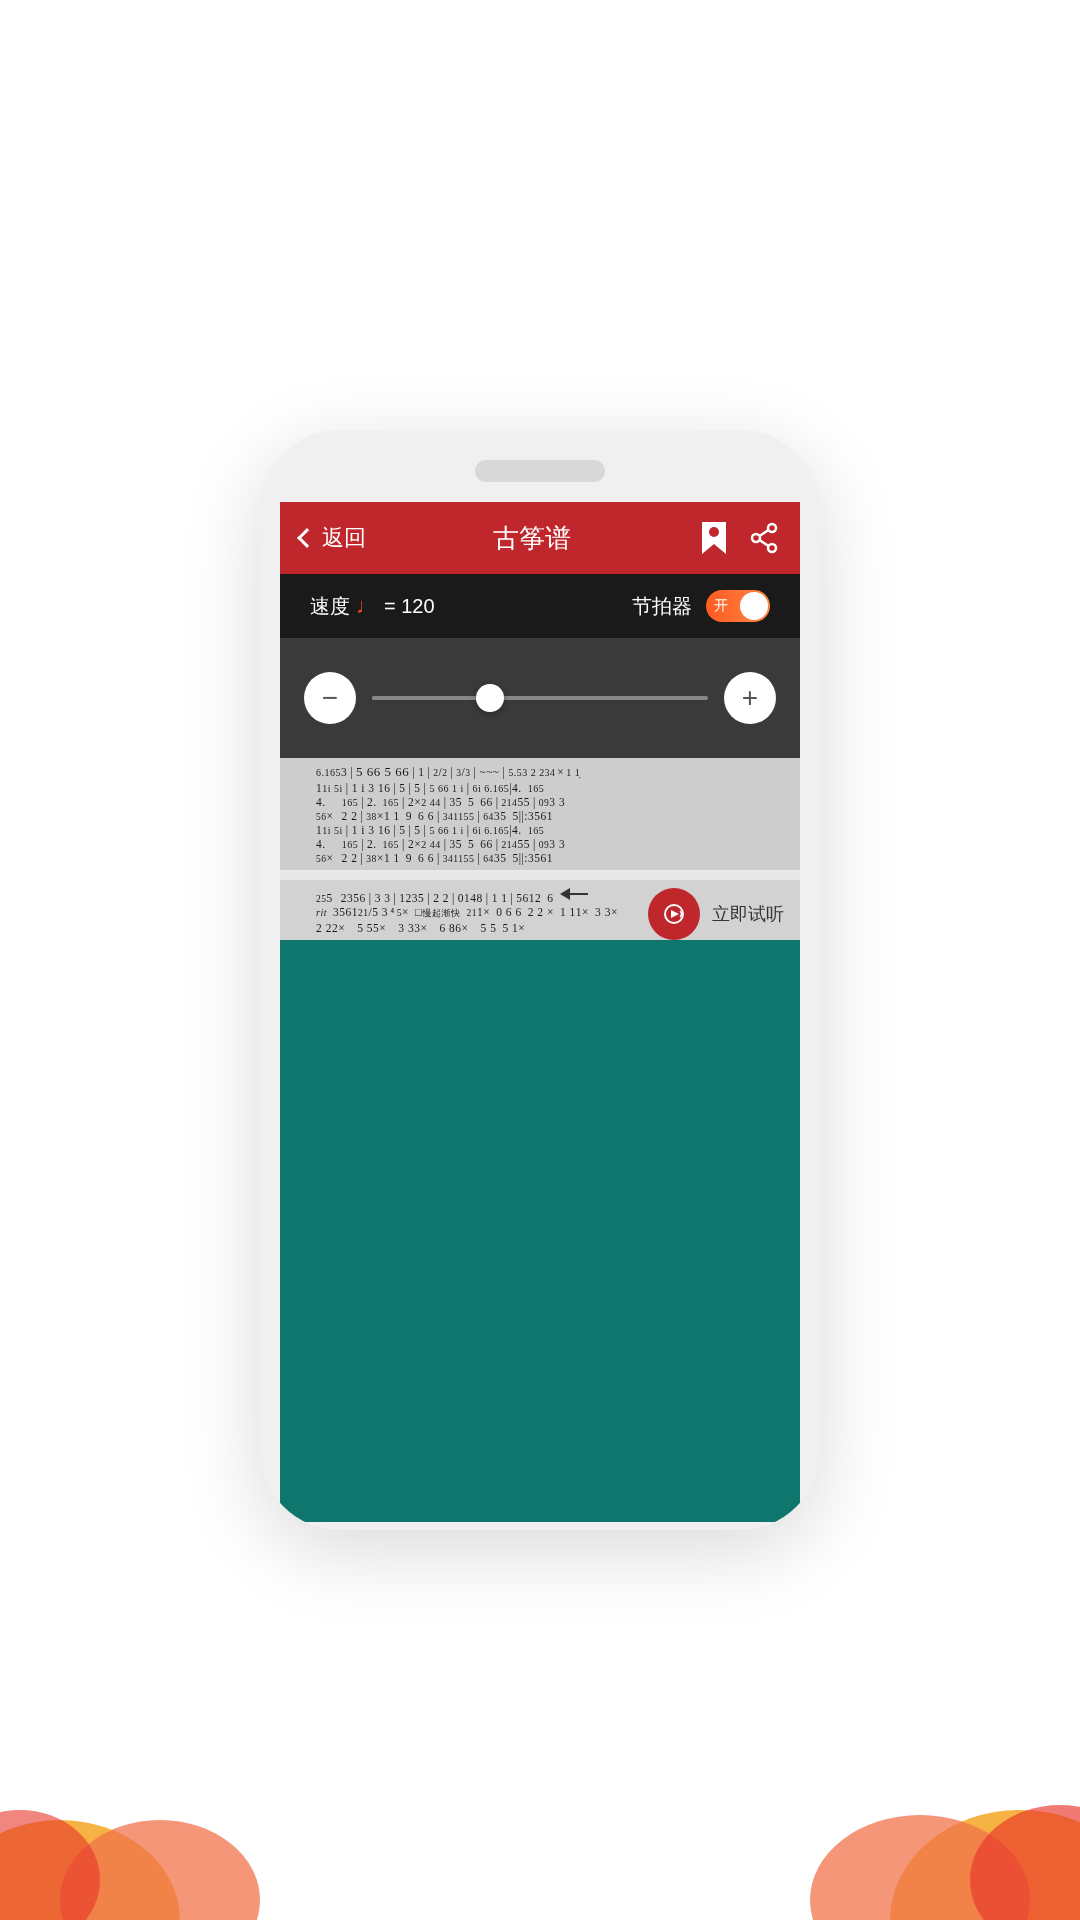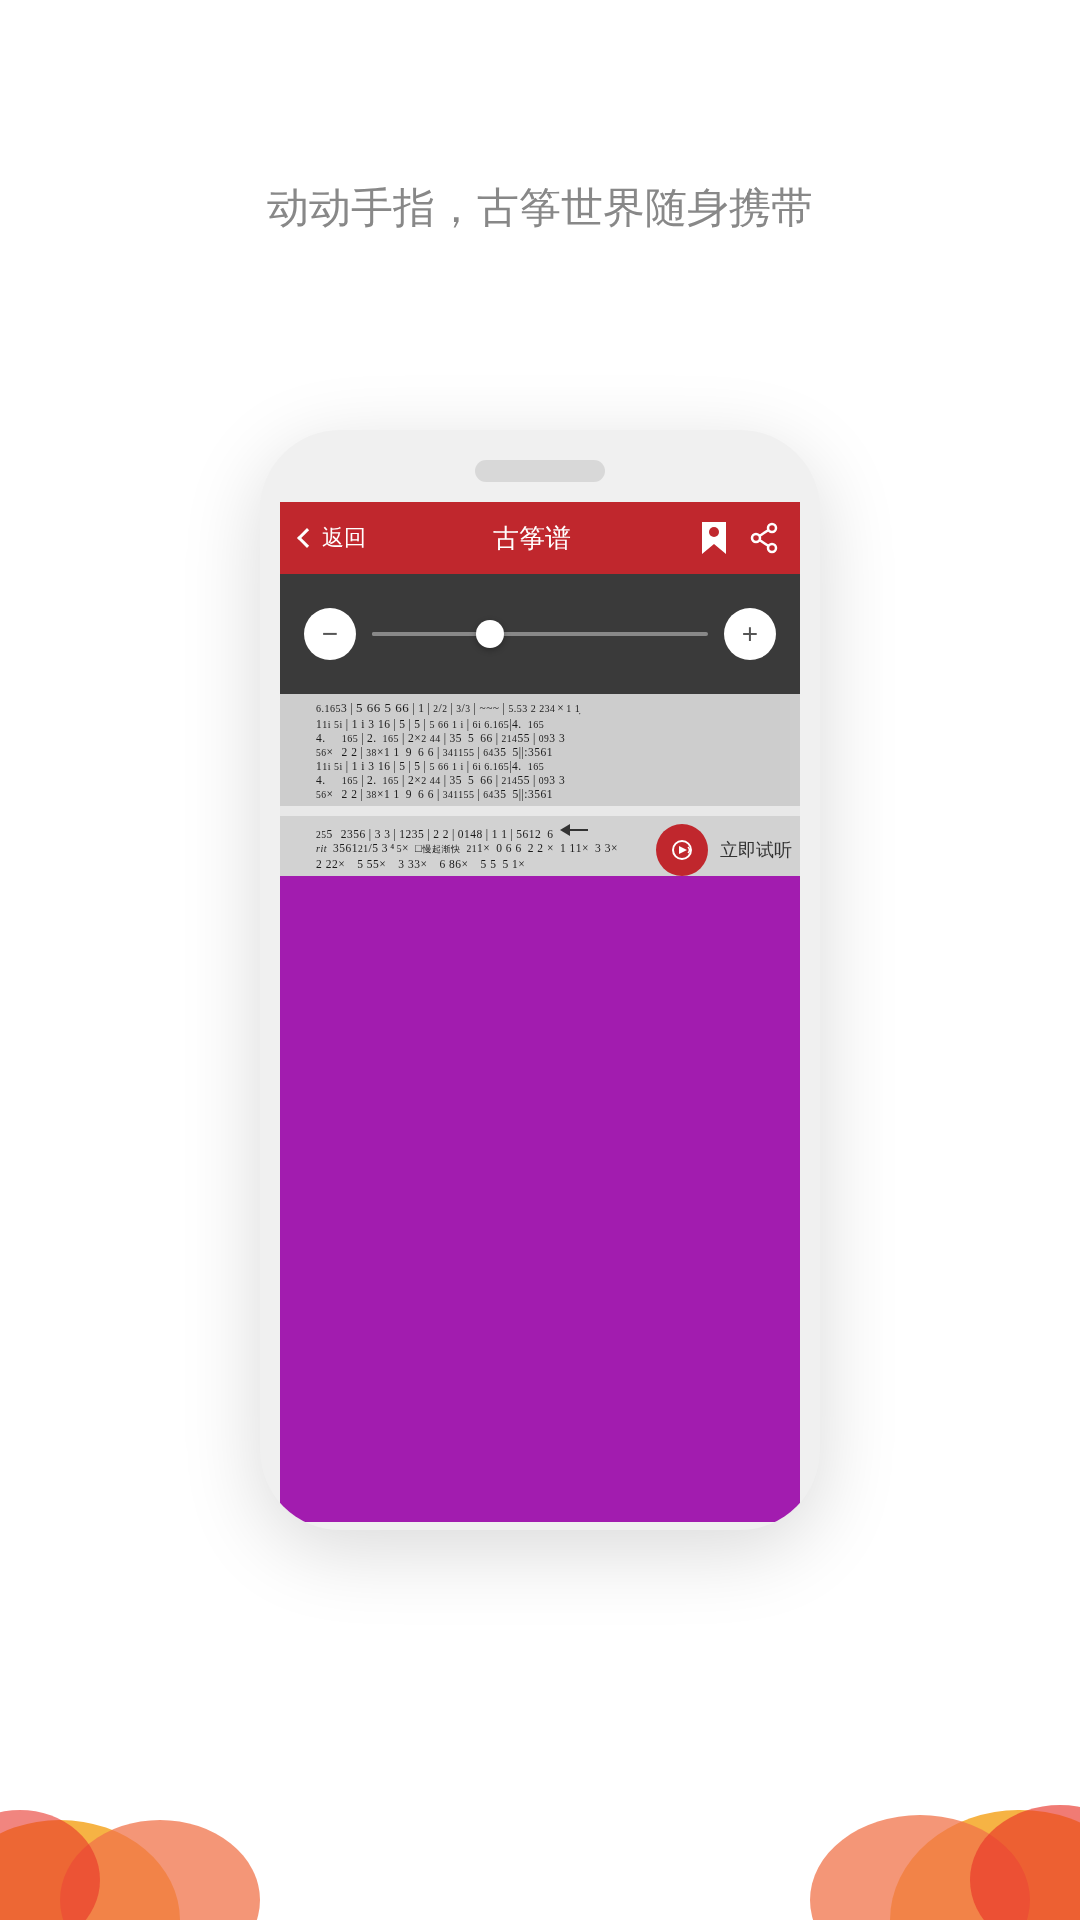--- a/index.html
+++ b/index.html
@@ -66,21 +66,21 @@
       height: 22px;
       background: #d8d8d8;
       border-radius: 11px;
       margin-top: 30px;
       flex-shrink: 0;
     }
 
     .phone-screen {
       width: 520px;
       height: 1020px;
-      background: #a21caf;
+      background: #0f766e;
       margin-top: 20px;
       border-radius: 0;
       overflow: hidden;
       position: relative;
     }
 
     
     .app-header {
       background: #c0272d;
       height: 72px;
@@ -276,21 +276,20 @@
   <ellipse cx="20" cy="220" rx="80" ry="70" fill="#e8342a" opacity="0.6"></ellipse>
 </svg>
 
 <svg class="decorative-blobs-right" viewBox="0 0 320 270" xmlns="http://www.w3.org/2000/svg">
   <ellipse cx="260" cy="270" rx="130" ry="110" fill="#f5a623" opacity="0.85"></ellipse>
   <ellipse cx="160" cy="250" rx="110" ry="85" fill="#f0734a" opacity="0.75"></ellipse>
   <ellipse cx="300" cy="230" rx="90" ry="75" fill="#e8342a" opacity="0.65"></ellipse>
 </svg>
 
 <div class="header-section">
-  <div class="subtitle">动动手指，古筝世界随身携带</div>
 </div>
 
 <div class="phone-container">
   <div class="phone-outer">
     <div class="phone-speaker"></div>
 
     <div class="phone-screen">
 
       <div class="app-header">
         <div class="app-header-back">
@@ -308,20 +307,34 @@
           <svg width="32" height="32" viewBox="0 0 32 32">
             <circle cx="24" cy="6" r="4" fill="none" stroke="white" stroke-width="2.5"></circle>
             <circle cx="8" cy="16" r="4" fill="none" stroke="white" stroke-width="2.5"></circle>
             <circle cx="24" cy="26" r="4" fill="none" stroke="white" stroke-width="2.5"></circle>
             <line x1="11.5" y1="14" x2="20.5" y2="8" stroke="white" stroke-width="2.5"></line>
             <line x1="11.5" y1="18" x2="20.5" y2="24" stroke="white" stroke-width="2.5"></line>
           </svg>
         </div>
       </div>
 
+      <div class="speed-bar">
+        <div class="speed-label">
+          <span>速度</span>
+          <span class="music-note">♩</span>
+          <span>= 120</span>
+        </div>
+        <div class="metronome-section">
+          <span>节拍器</span>
+          <div class="toggle-switch">
+            <span class="toggle-label">开</span>
+            <div class="toggle-knob"></div>
+          </div>
+        </div>
+      </div>
 
       <div class="slider-section">
         <div class="slider-btn">
           <span>−</span>
         </div>
         <div class="slider-track">
           <div class="slider-fill"></div>
           <div class="slider-thumb"></div>
         </div>
         <div class="slider-btn">
@@ -565,21 +578,21 @@
               <span style="margin:0 6px;"></span>
               <span>6 8</span>
               <span> 6×</span>
               <span style="margin:0 6px;"></span>
               <span>5 5</span>
               <span style="margin:0 3px;"> </span>
               <span>5 1×</span>
           </div>
         </div>
 
-        <div style="position:absolute; bottom:0; right:8px; display:flex; align-items:center; gap:12px;">
+        <div style="position:absolute; bottom:0; right:16px; display:flex; align-items:center; gap:12px;">
           <div style="width:52px; height:52px; background:#c0272d; border-radius:50%; display:flex; align-items:center; justify-content:center;">
             <svg width="22" height="22" viewBox="0 0 22 22">
               <circle cx="11" cy="11" r="9" fill="none" stroke="white" stroke-width="2"></circle>
               <path d="M8 7 L8 15 L16 11 Z" fill="white"></path>
               <path d="M17 8 Q20 11 17 14" fill="none" stroke="white" stroke-width="1.5"></path>
             </svg>
           </div>
           <span style="font-size:18px; color:#333;">立即试听</span>
         </div>
       </div>

